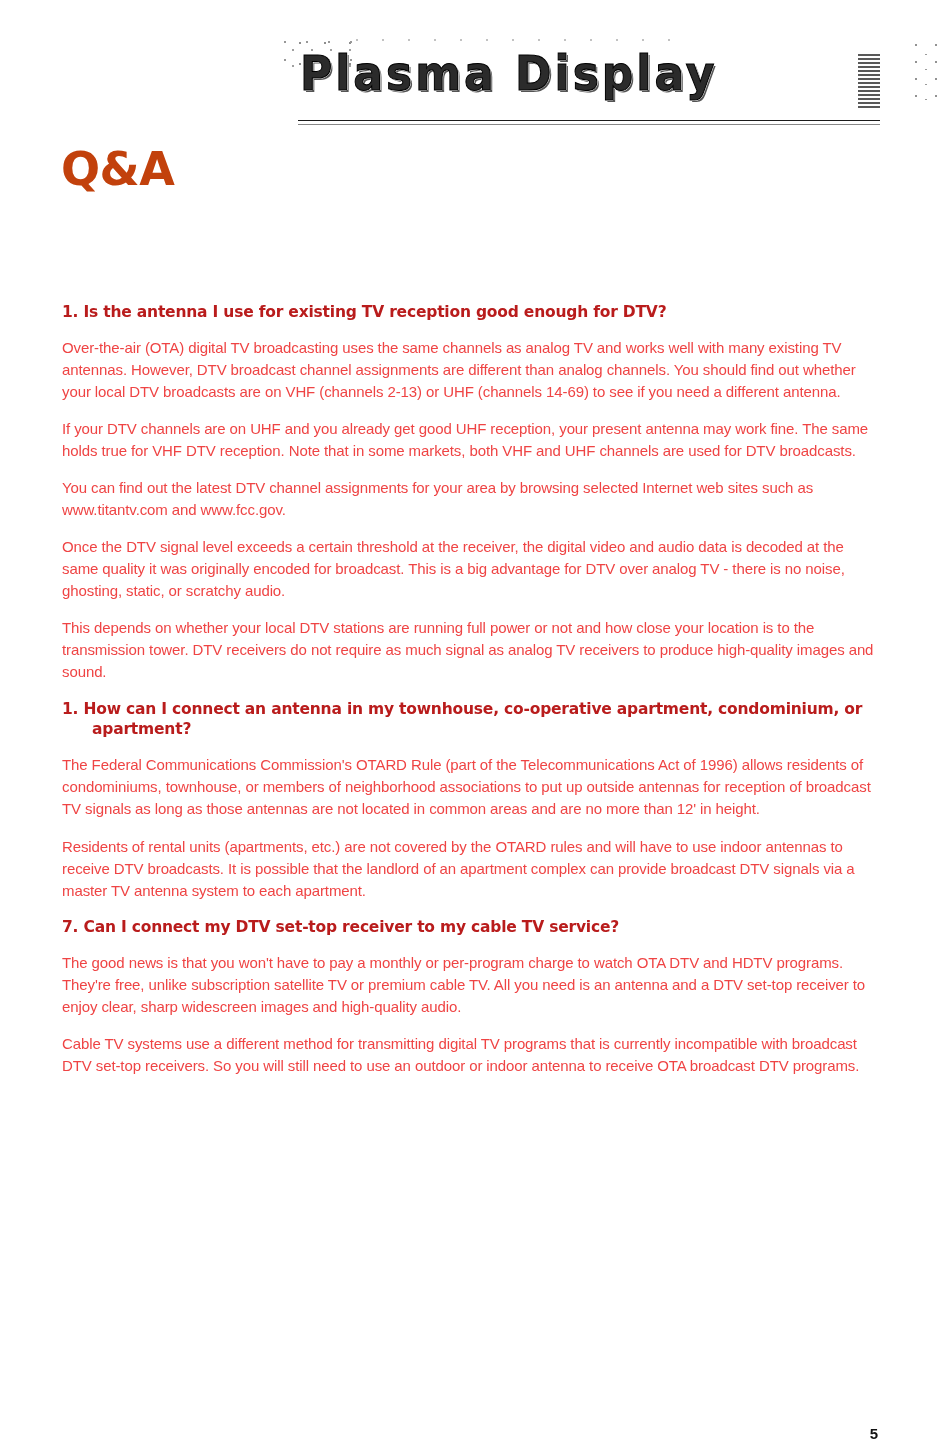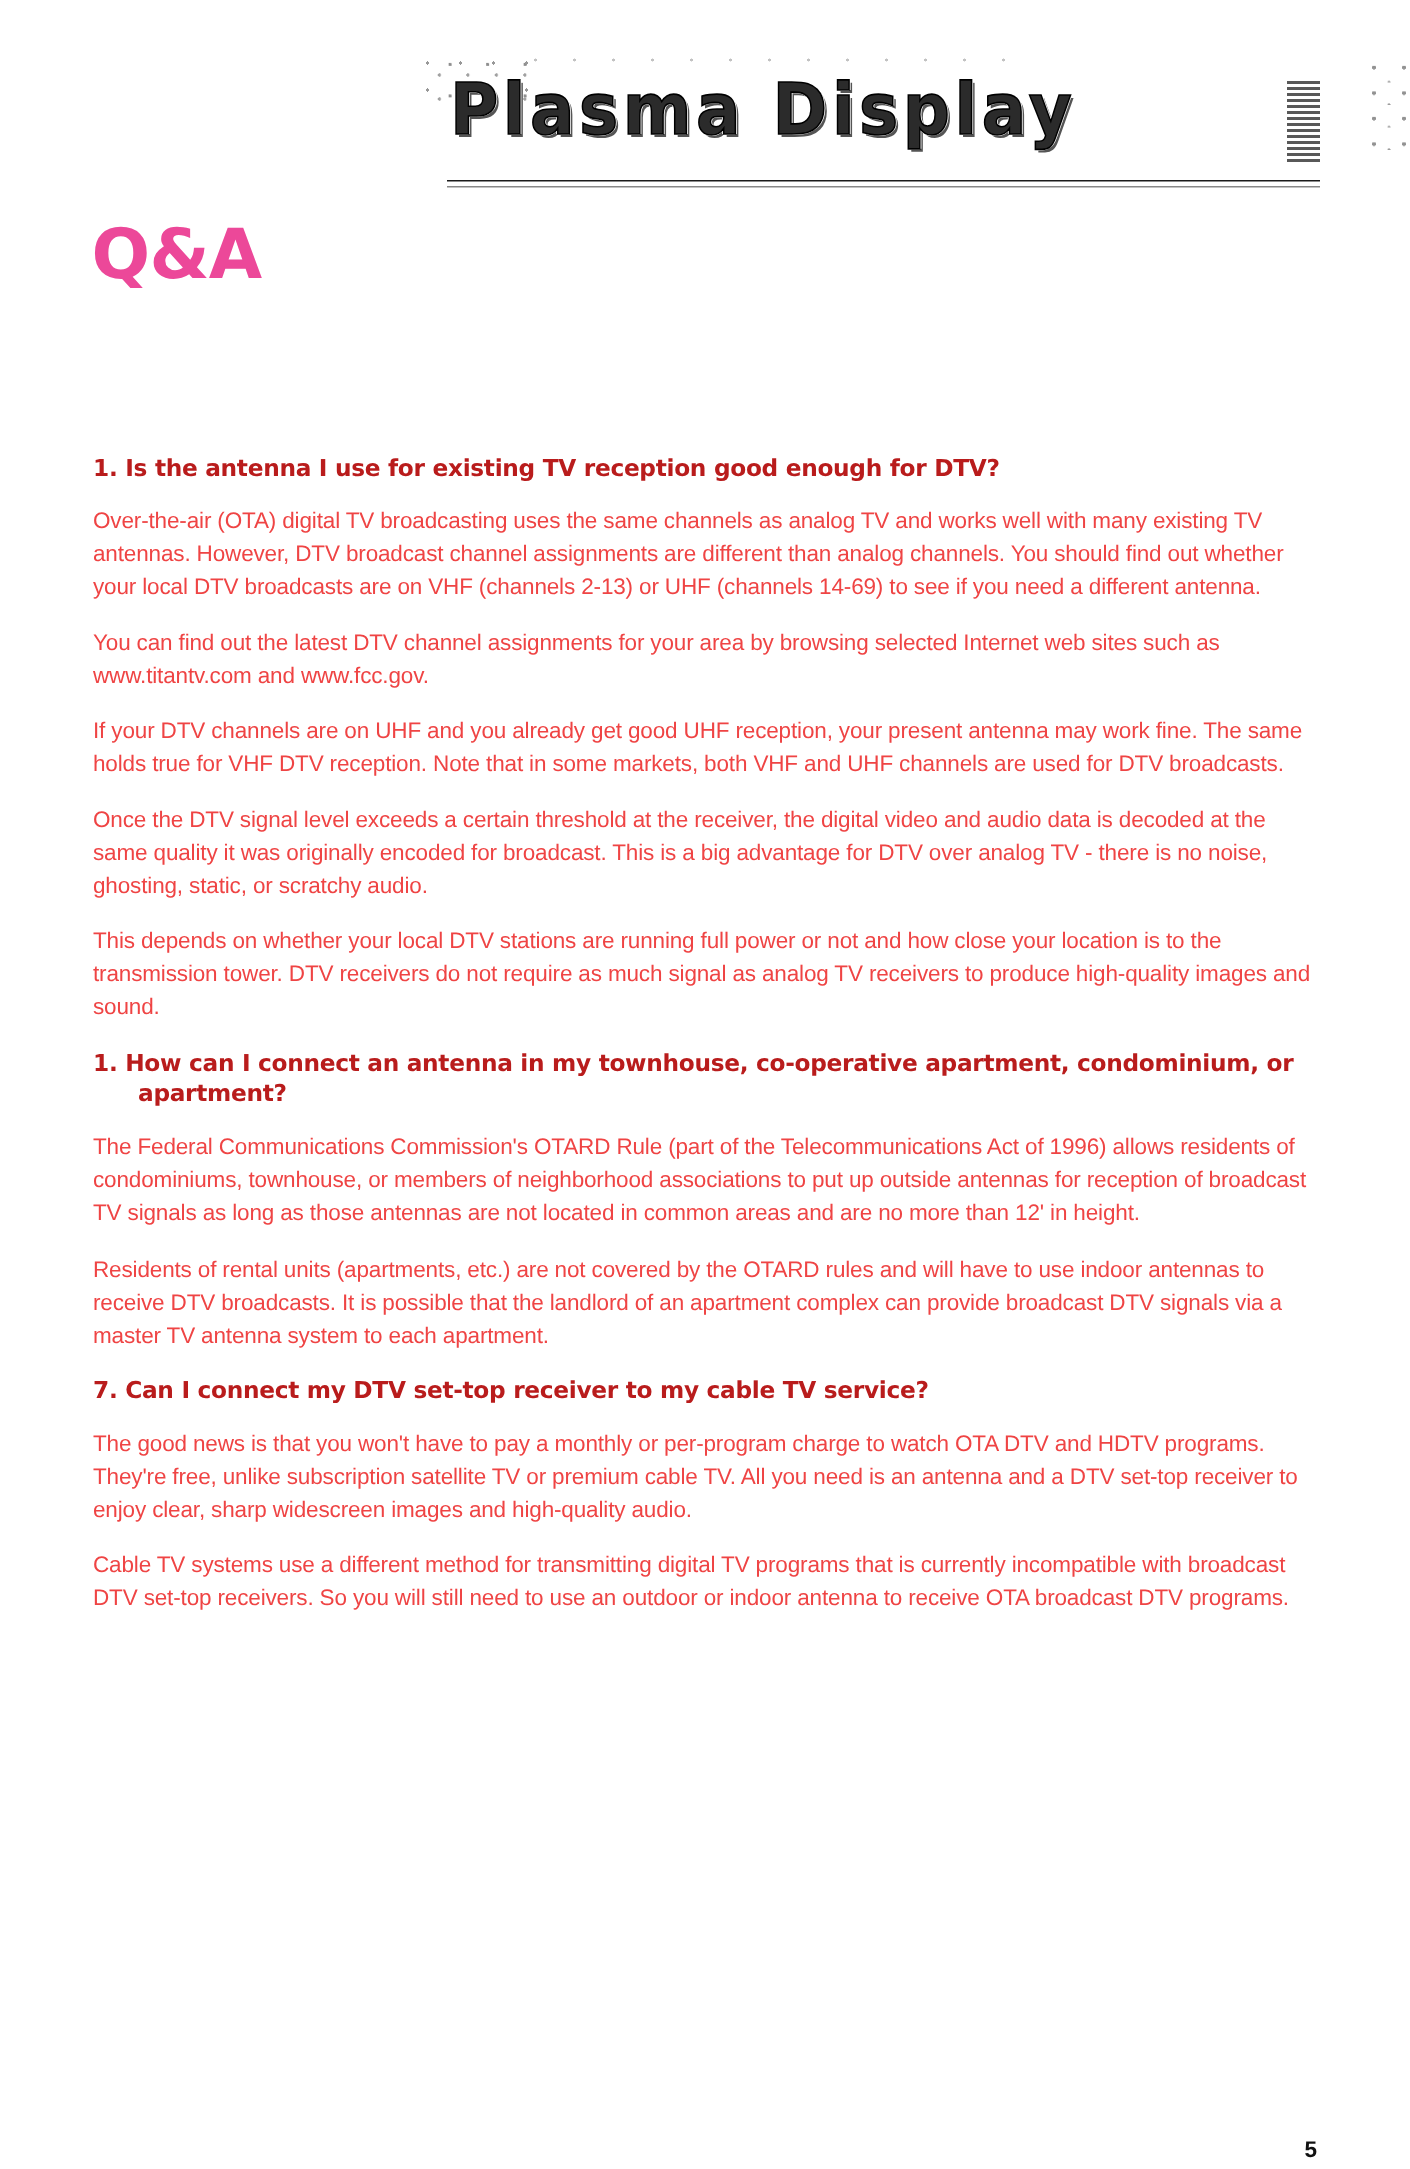--- a/index.html
+++ b/index.html
@@ -101,21 +101,21 @@
     opacity: 0.8;
   }
 
   
   .qa-heading {
     font-family: "DejaVu Sans", sans-serif;
     font-size: 46px;
     font-weight: bold;
     letter-spacing: -0.5px;
     margin: 12px 0 0 -1px;
-    color: #ec4899;
+    color: #c2410c;
   }
 
   
   .content {
     margin-top: 106px;
   }
   .q-heading {
     font-family: "DejaVu Sans", sans-serif;
     font-size: 15.5px;
     font-weight: bold;
@@ -163,22 +163,22 @@
     <div class="banner-rule2"></div>
   </div>
 
   <h1 class="qa-heading">Q&amp;A</h1>
 
   <div class="content">
 
     <div class="block">
       <div class="q-heading">1. Is the antenna I use for existing TV reception good enough for DTV?</div>
       <p class="body">Over-the-air (OTA) digital TV broadcasting uses the same channels as analog TV and works well with many existing TV antennas. However, DTV broadcast channel assignments are different than analog channels. You should find out whether your local DTV broadcasts are on VHF (channels 2-13) or UHF (channels 14-69) to see if you need a different antenna.</p>
+      <p class="body">If your DTV channels are on UHF and you already get good UHF reception, your present antenna may work fine. The same holds true for VHF DTV reception. Note that in some markets, both VHF and UHF channels are used for DTV broadcasts.</p>
       <p class="body">You can find out the latest DTV channel assignments for your area by browsing selected Internet web sites such as www.titantv.com and www.fcc.gov.</p>
-      <p class="body">If your DTV channels are on UHF and you already get good UHF reception, your present antenna may work fine. The same holds true for VHF DTV reception. Note that in some markets, both VHF and UHF channels are used for DTV broadcasts.</p>
     </div>
 
     <div class="block">
       <p class="body">Once the DTV signal level exceeds a certain threshold at the receiver, the digital video and audio data is decoded at the same quality it was originally encoded for broadcast. This is a big advantage for DTV over analog TV - there is no noise, ghosting, static, or scratchy audio.</p>
       <p class="body">This depends on whether your local DTV stations are running full power or not and how close your location is to the transmission tower. DTV receivers do not require as much signal as analog TV receivers to produce high-quality images and sound.</p>
     </div>
 
     <div class="block">
       <div class="q-heading hang2">1.  How can I connect an antenna in my townhouse, co-operative apartment, condominium, or apartment?</div>
       <p class="body">The Federal Communications Commission's OTARD Rule (part of  the Telecommunications Act of 1996) allows residents of condominiums, townhouse, or members of neighborhood associations to put up outside antennas for reception of broadcast TV signals as long as those antennas are not located in common areas and are no more than 12' in height.</p>

